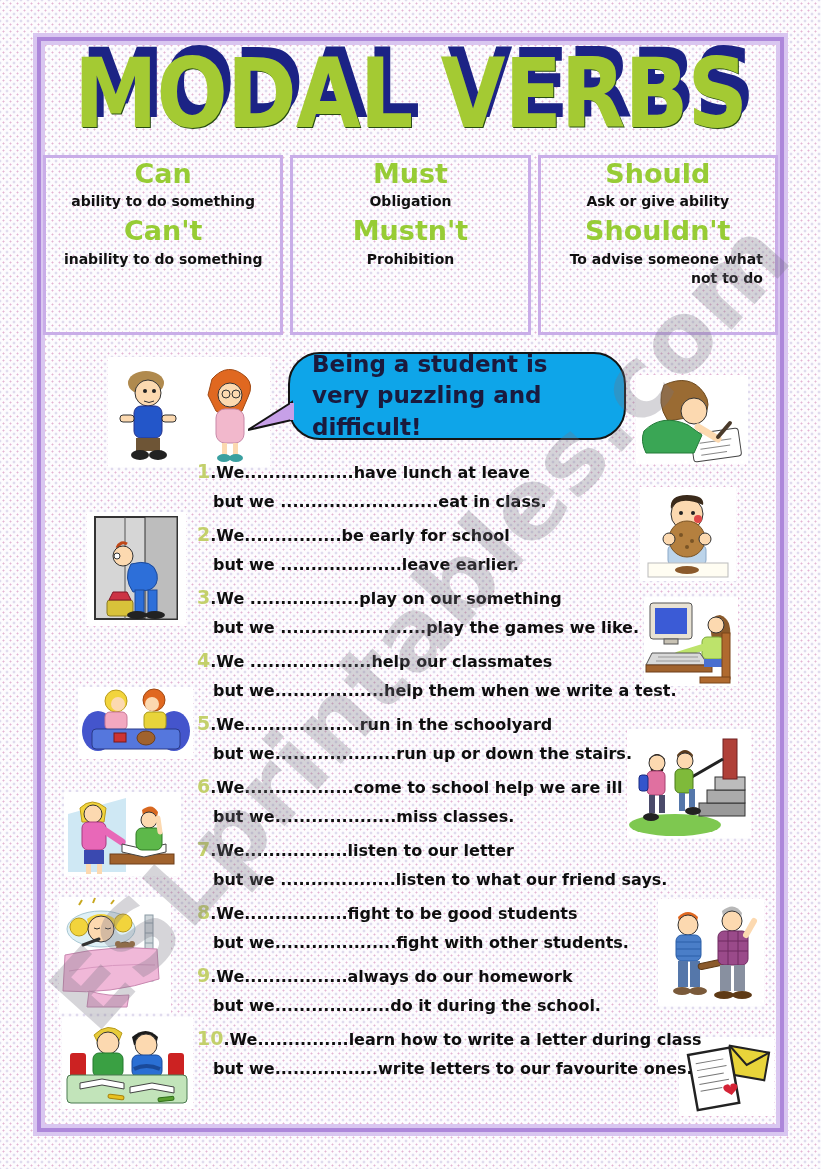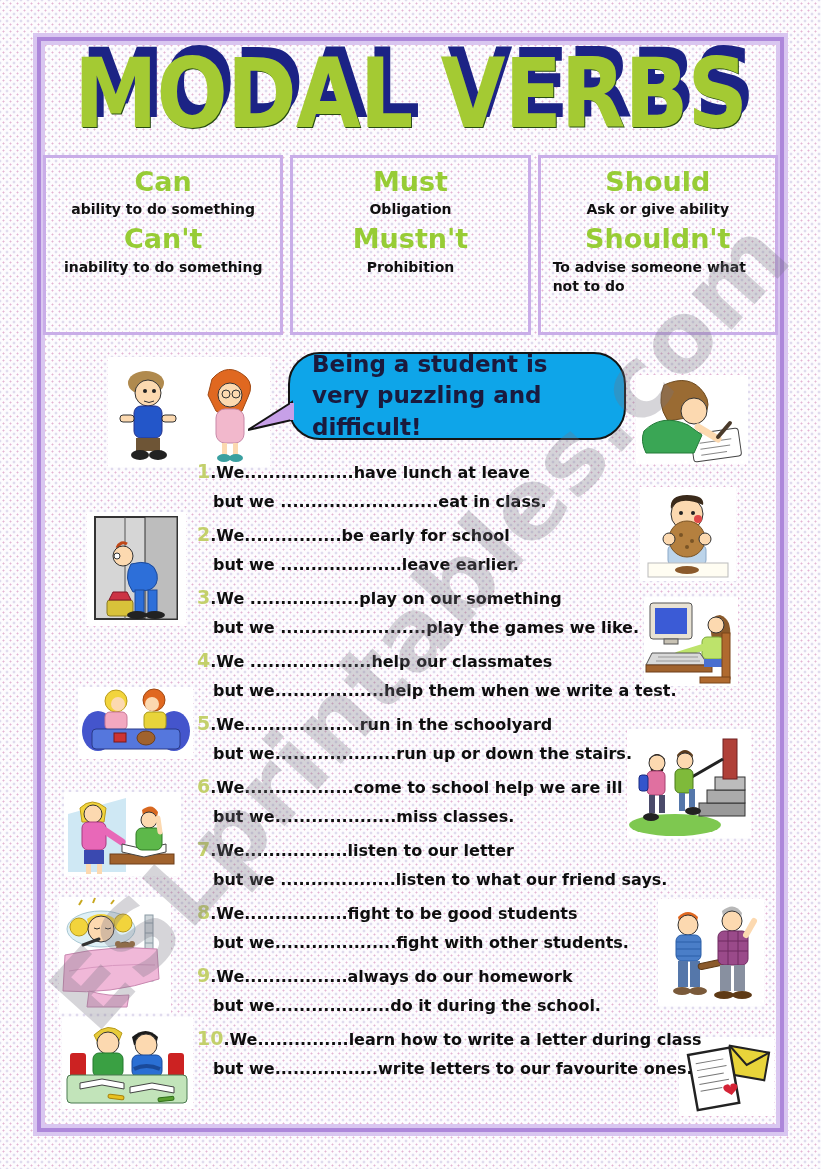--- a/index.html
+++ b/index.html
@@ -19,21 +19,21 @@
   .title{
     position:absolute;top:38px;left:0;right:0;text-align:center;z-index:2;
     font-size:84px;font-weight:bold;letter-spacing:-1px;
     color:#a4ca33;
     text-shadow:7px -9px 0 #1c2385, 1px 1px 0 #274b12;
     transform:scaleY(1.14);transform-origin:top center;
     white-space:nowrap;
   }
 
   .def-table{position:absolute;left:43px;top:155px;width:735px;height:180px;display:flex;gap:7px;z-index:2;}
-  .def-cell{flex:1;border:3px solid #c9ade8;display:flex;flex-direction:column;justify-content:flex-start;align-items:center;text-align:left;padding:8px 10px 4px;}
+  .def-cell{flex:1;border:3px solid #c9ade8;display:flex;flex-direction:column;justify-content:flex-start;align-items:center;text-align:right;padding:0 10px 4px;}
   .term{font-size:27px;font-weight:bold;color:#97cc35;line-height:1.2;}
   .def{font-size:14px;font-weight:bold;color:#101010;line-height:1.35;margin:2px 2px 4px;}
 
   .bubble{
     position:absolute;left:288px;top:352px;width:338px;height:88px;z-index:3;
     background:#0ea5e9;border:2px solid #141414;border-radius:32px;
     display:flex;align-items:center;box-sizing:border-box;padding:6px 16px 6px 22px;
     font-size:23px;font-weight:bold;color:#1a1a3e;line-height:1.35;
   }
   .bubble-tail{position:absolute;left:-42px;top:46px;}

